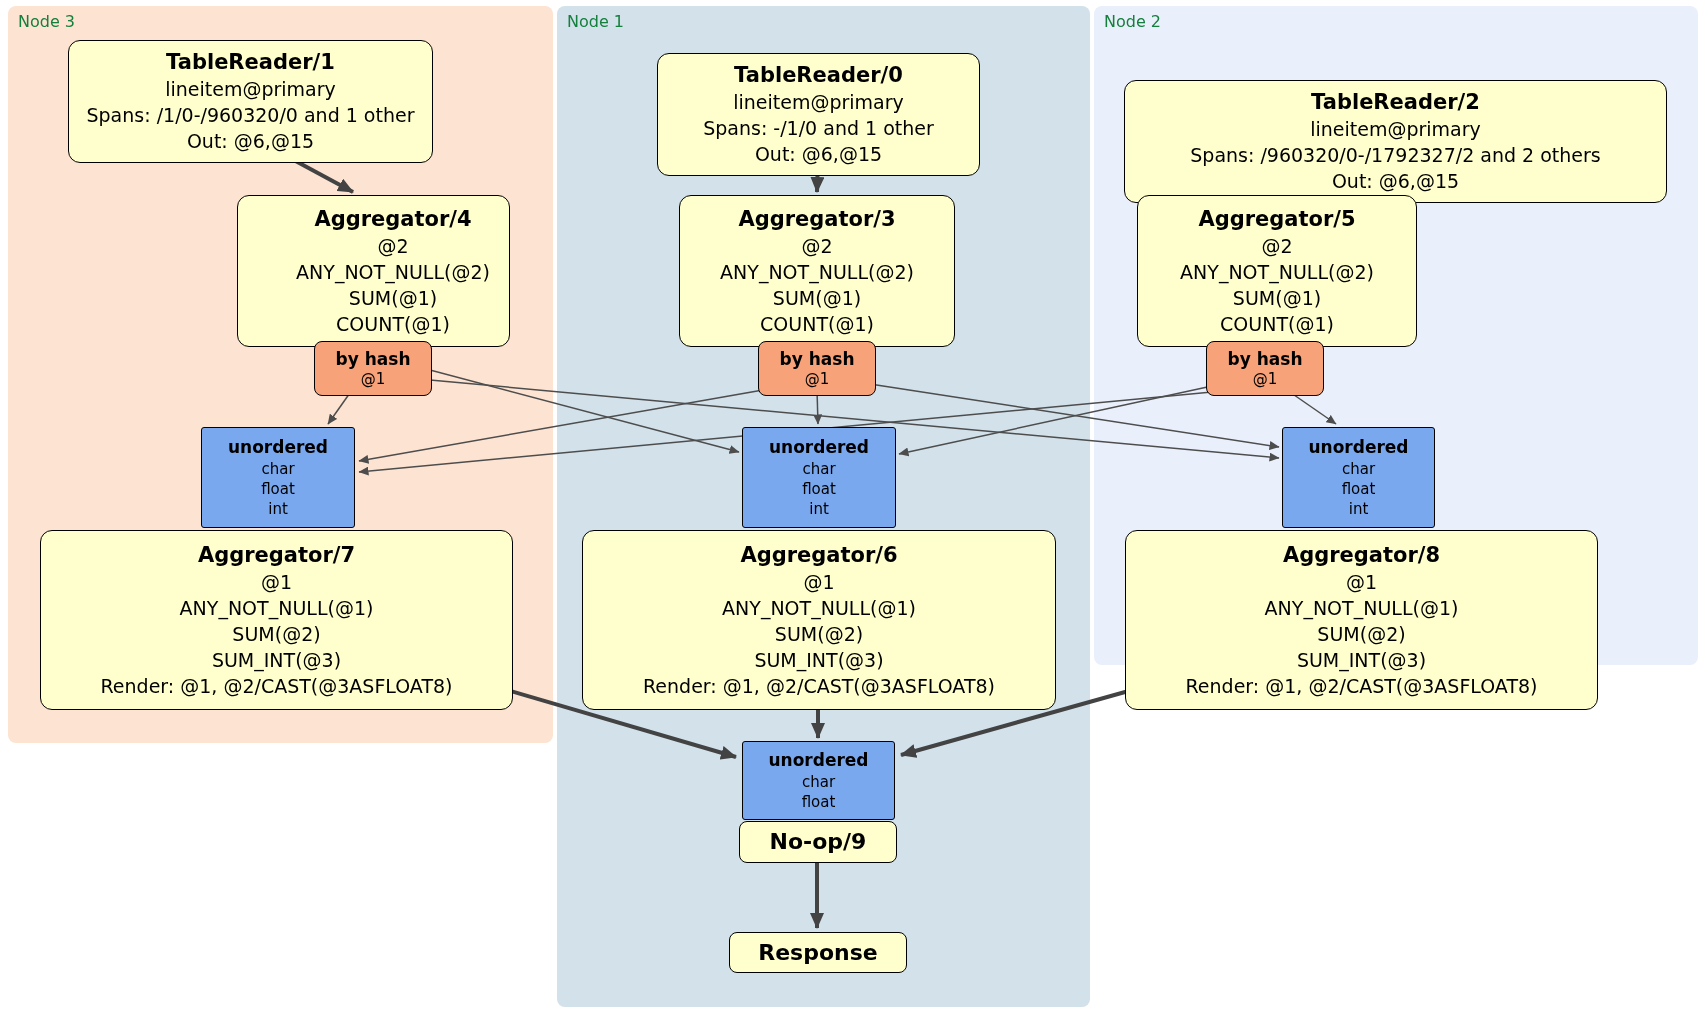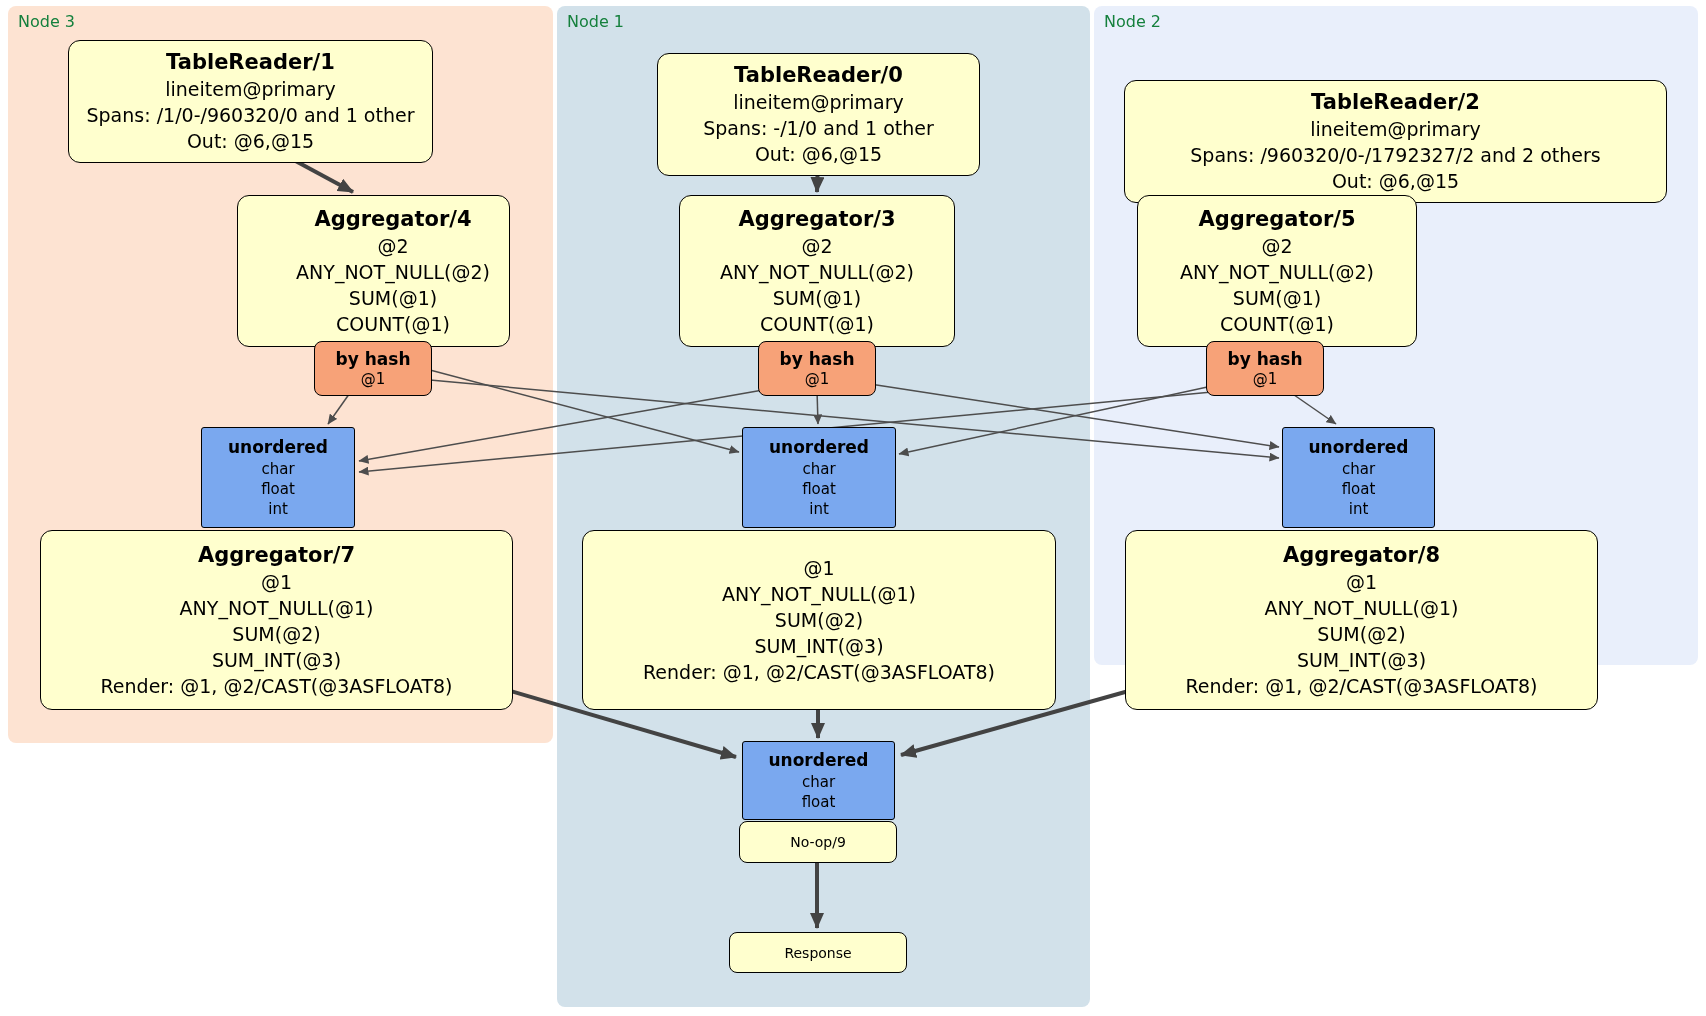--- a/index.html
+++ b/index.html
@@ -18,21 +18,21 @@
   .big{background:var(--yellow);border-radius:12px;z-index:3;}
   .big .title{font-weight:bold;font-size:21px;line-height:27px;}
   .big .bline{font-size:19px;line-height:26px;white-space:nowrap;}
   .router{background:var(--orange);border-radius:8px;z-index:5;}
   .router .title{font-weight:bold;font-size:17px;line-height:22px;}
   .router .bline{font-size:15px;line-height:19px;}
   .sync{background:var(--blue);border-radius:3px;z-index:5;}
   .sync .title{font-weight:bold;font-size:17px;line-height:23px;}
   .sync .bline{font-size:15px;line-height:20px;}
   .pill{background:var(--yellow);border-radius:8px;z-index:4;}
-  .pill .title{font-weight:normal;font-size:14px;line-height:24px;}
+  .pill .title{font-weight:bold;font-size:22px;line-height:24px;}
 </style>
 </head>
 <body>
 
 <div id="canvas">
 
   <div class="region" id="r-node3" style="background: rgb(253, 227, 210); left: 8px; top: 6px; width: 545px; height: 737px;">
     <div class="region-label">Node 3</div>
   </div>
   <div class="region" id="r-node1" style="background: rgb(210, 225, 234); left: 557px; top: 6px; width: 533px; height: 1001px;">
@@ -148,20 +148,21 @@
 
   <div class="box big" id="b-agg7" style="left: 40px; top: 530px; width: 473px; height: 180px;">
     <div class="title">Aggregator/7</div>
     <div class="bline">@1</div>
     <div class="bline">ANY_NOT_NULL(@1)</div>
     <div class="bline">SUM(@2)</div>
     <div class="bline">SUM_INT(@3)</div>
     <div class="bline">Render: @1, @2/CAST(@3ASFLOAT8)</div>
   </div>
   <div class="box big" id="b-agg6" style="left: 582px; top: 530px; width: 474px; height: 180px;">
+    <div class="title">Aggregator/6</div>
     <div class="bline">@1</div>
     <div class="bline">ANY_NOT_NULL(@1)</div>
     <div class="bline">SUM(@2)</div>
     <div class="bline">SUM_INT(@3)</div>
     <div class="bline">Render: @1, @2/CAST(@3ASFLOAT8)</div>
   </div>
   <div class="box big" id="b-agg8" style="left: 1125px; top: 530px; width: 473px; height: 180px;">
     <div class="title">Aggregator/8</div>
     <div class="bline">@1</div>
     <div class="bline">ANY_NOT_NULL(@1)</div>

